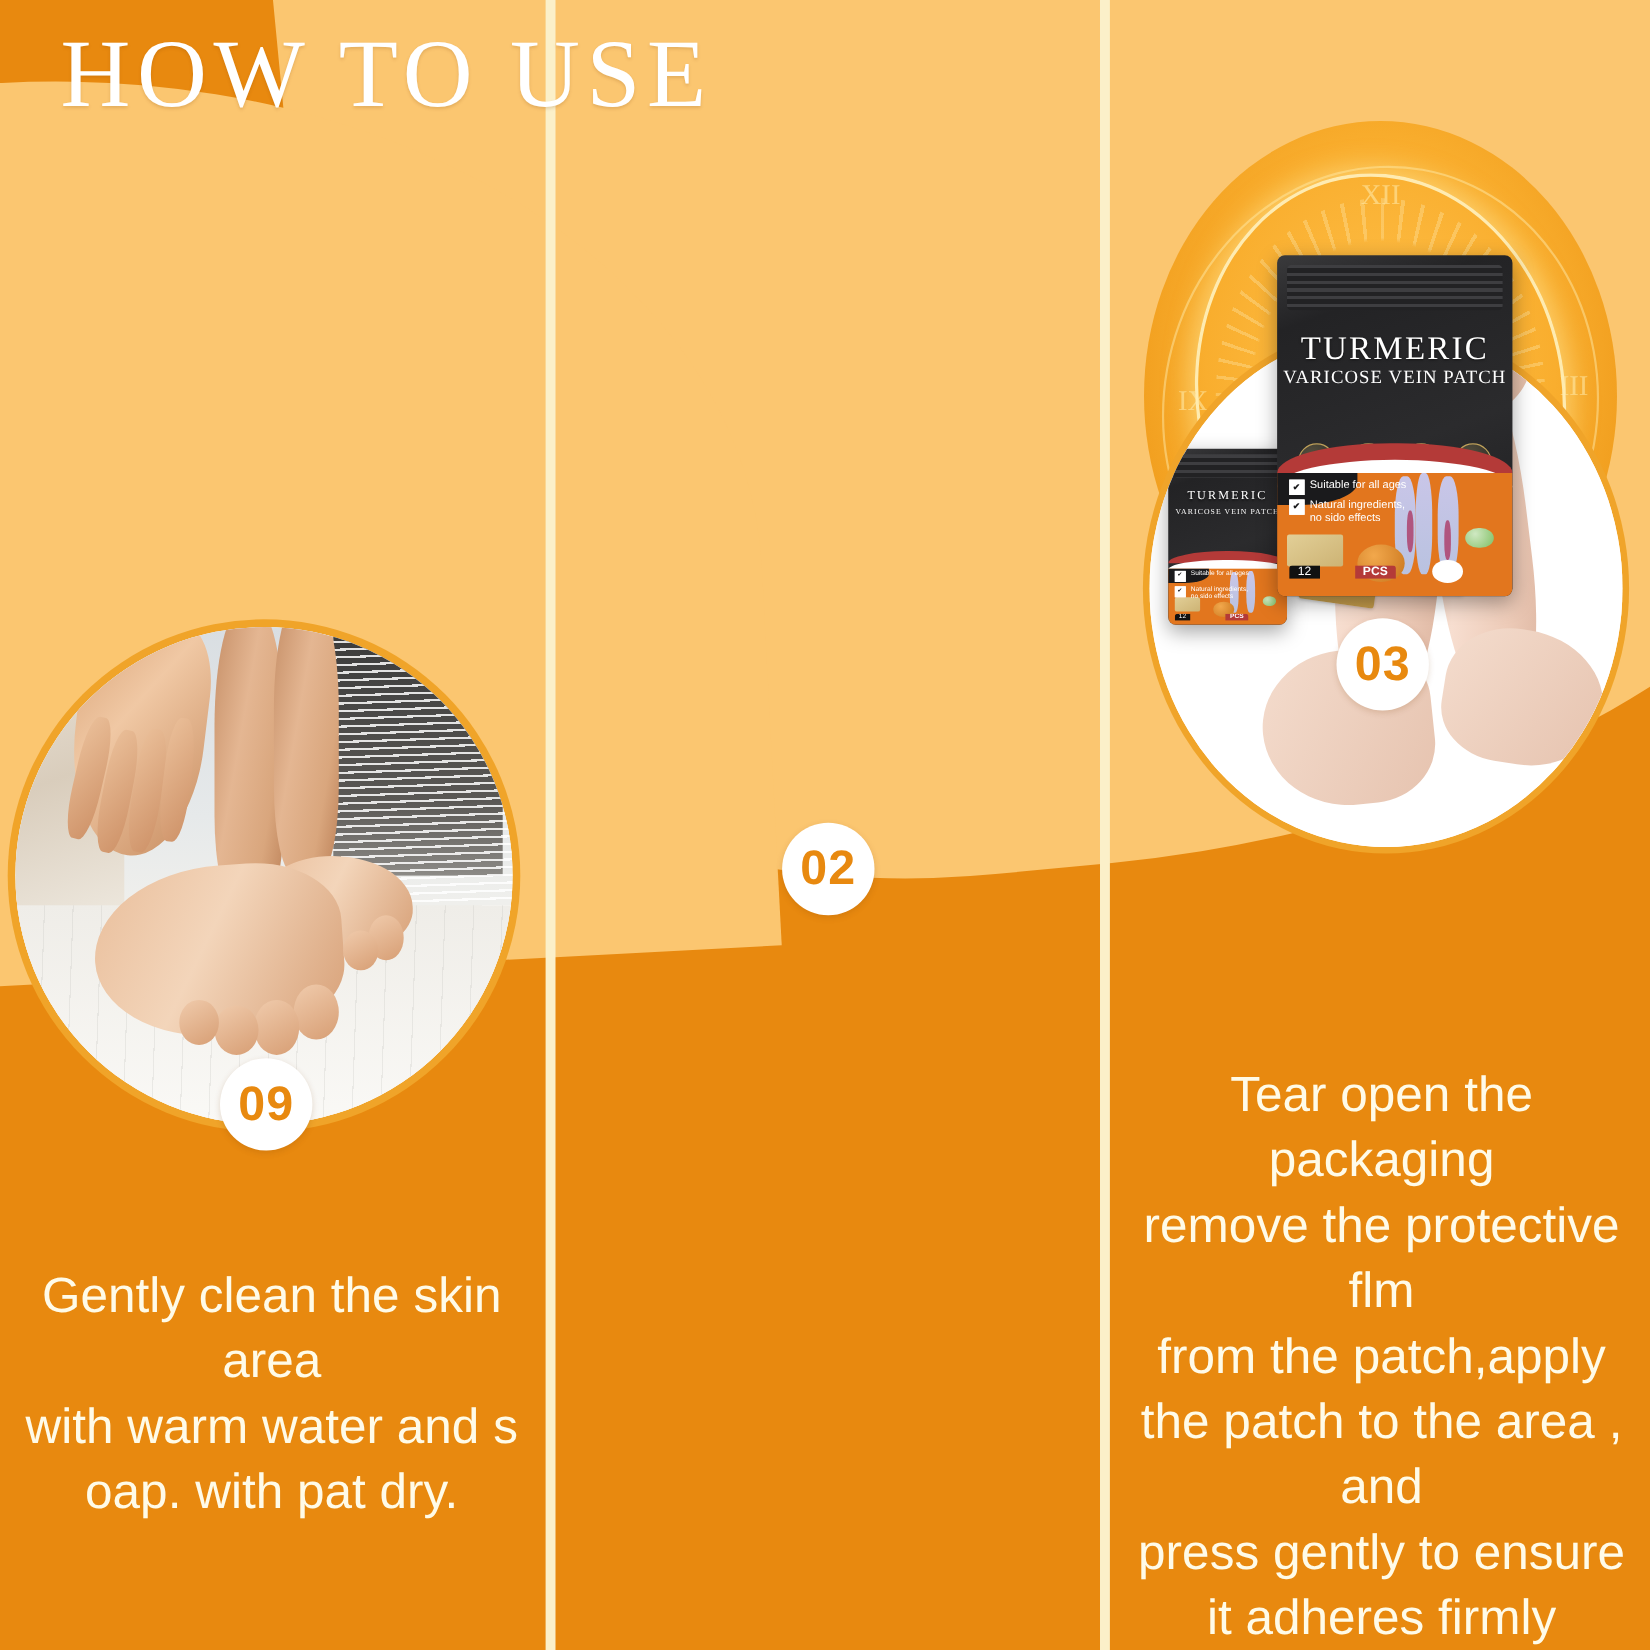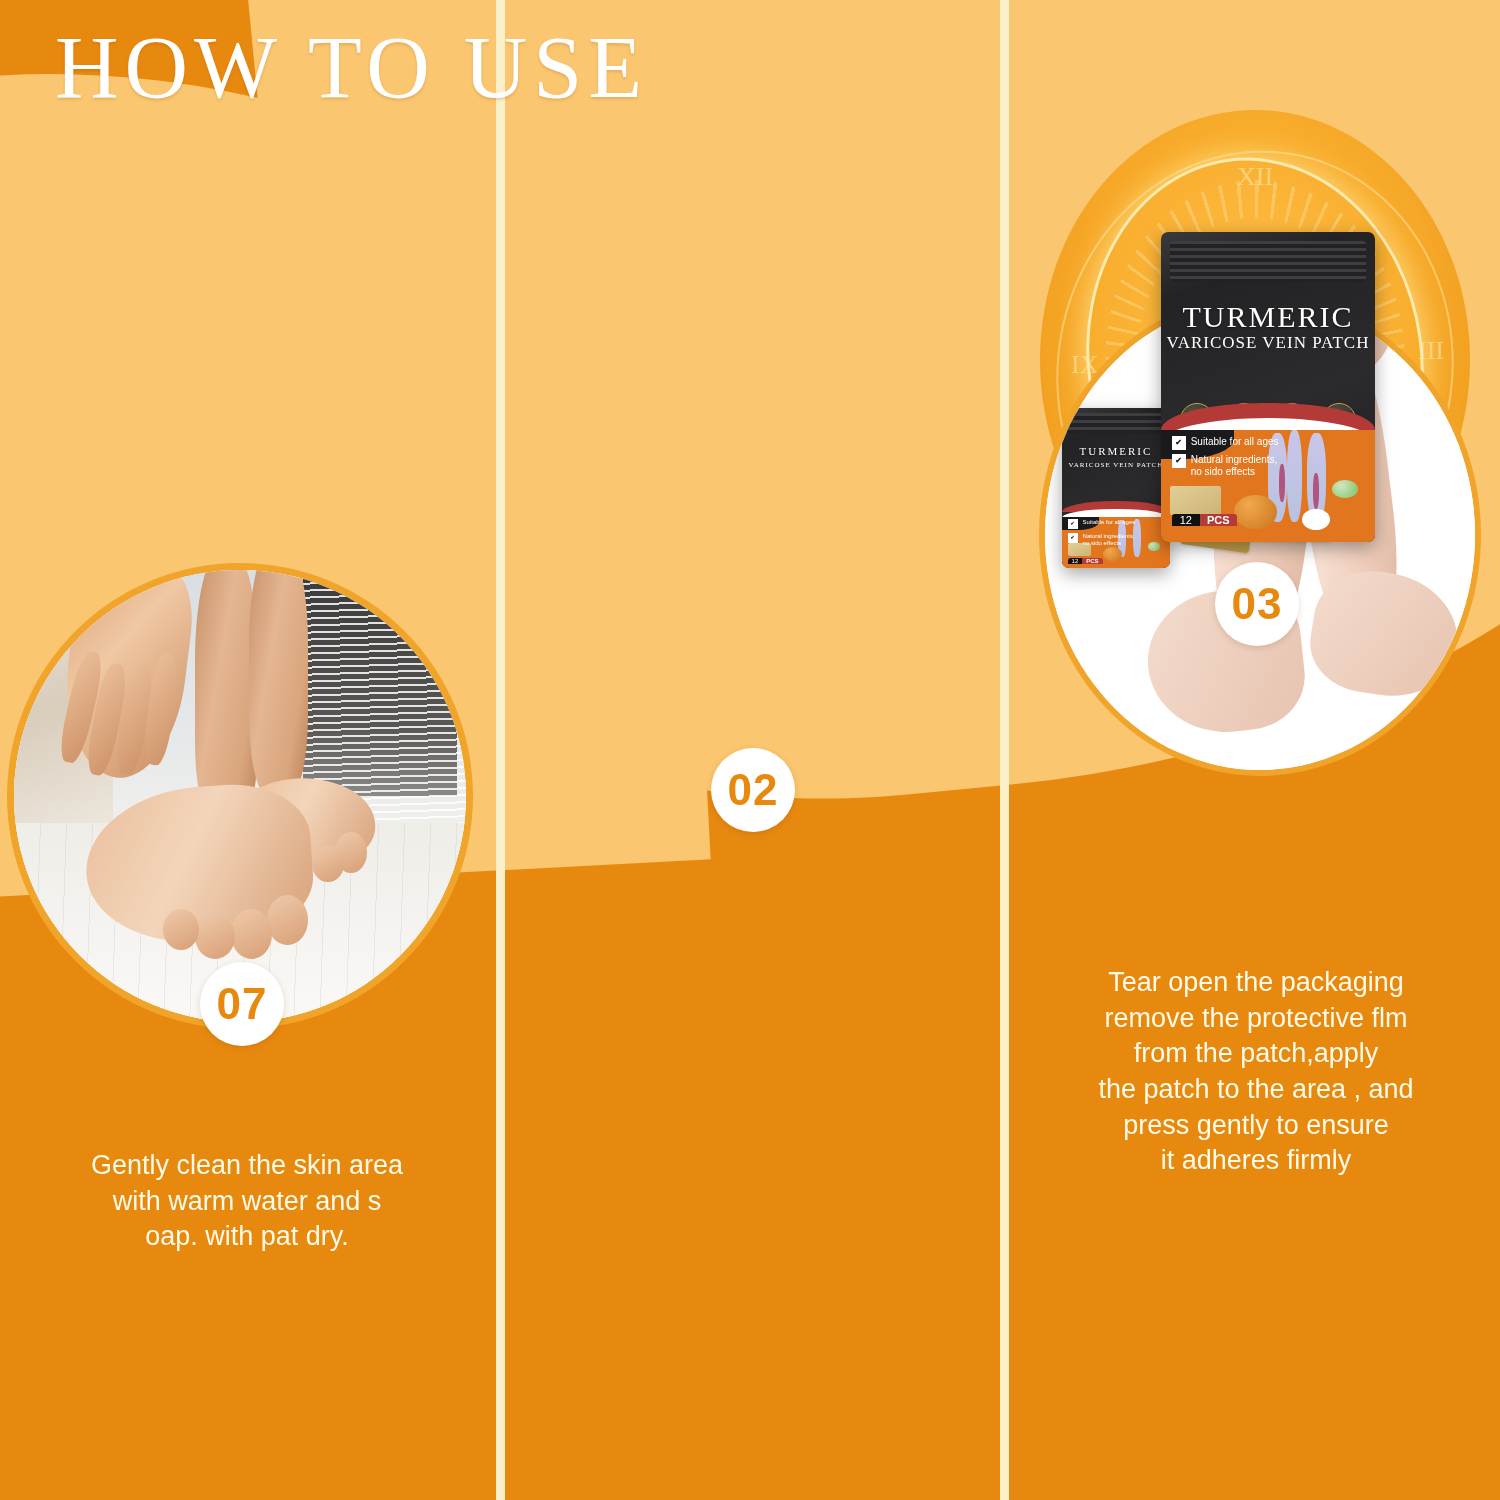--- a/index.html
+++ b/index.html
@@ -114,21 +114,21 @@
   .check-row{display:flex;align-items:flex-start;gap:5px;margin-bottom:4px;}
   .cbox{flex:none;border:2px solid #FFF;background:#FFF;color:#1A1A1C;
       display:flex;align-items:center;justify-content:center;font-weight:bold;line-height:1;}
   .vein{position:absolute;background:linear-gradient(180deg,#C9C6E8,#B9C2E0);border-radius:40%;}
   .vein-red{position:absolute;background:#B0557F;border-radius:40%;}
   .gingerball{position:absolute;border-radius:50%;background:radial-gradient(circle at 35% 30%,#F2A84C,#C9751C);}
   .greenball{position:absolute;border-radius:50%;background:radial-gradient(circle at 35% 30%,#CFE8C2,#7FBF63);}
   .whiteball{position:absolute;border-radius:50%;background:#FFFFFF;}
   .pcs{position:absolute;display:flex;align-items:flex-start;border-radius:3px;overflow:hidden;}
   .pcs .n{background:#111;color:#FFF;display:flex;align-items:center;justify-content:center;}
-  .pcs .u{background:#B43A38;color:#FFF;display:flex;align-items:center;justify-content:center;font-weight:bold;}
+  .pcs .u{background:#B43A38;color:#FFF;display:flex;align-items:center;justify-content:center;font-weight:bold;margin-left:32px;}
   .minipatch{position:absolute;background:linear-gradient(150deg,#E2CF97,#CDB374);border-radius:2px;}
 
   
   .glow-wrap{position:absolute;left:1009px;top:100px;width:491px;height:520px;overflow:hidden;}
   .glow-ell{position:absolute;left:50%;top:50%;transform:translate(-50%,-50%);
       width:430px;height:500px;border-radius:50%;
       background:radial-gradient(ellipse at 50% 45%,#FFC24D 0%,#F9AE2E 52%,#F09C1C 78%,rgba(240,156,28,0) 100%);}
   .glow-ring{position:absolute;left:50%;top:50%;transform:translate(-50%,-50%) rotate(-8deg);
       width:330px;height:400px;border-radius:50%;
       border:3px solid rgba(255,246,200,.85);box-shadow:0 0 22px 6px rgba(255,230,150,.55);}
@@ -143,21 +143,21 @@
   .roman{position:absolute;color:rgba(255,236,175,.55);font-family:"Liberation Serif",serif;font-size:26px;}
 
   
   .stepnum{position:absolute;z-index:40;width:84px;height:84px;border-radius:50%;
       background:#FFFFFF;color:#E8890F;display:flex;align-items:center;justify-content:center;
       font-size:44px;font-weight:bold;letter-spacing:1px;
       box-shadow:0 2px 6px rgba(120,60,0,.18);}
 
   
   .caption{position:absolute;z-index:40;text-align:center;color:#FFFBE8;
-      font-size:27px;line-height:1.32;font-family:"Liberation Sans",sans-serif;}
+      font-size:45px;line-height:1.32;font-family:"Liberation Sans",sans-serif;}
   .cap1{left:14px;width:466px;top:1148px;}
   .cap2{left:512px;width:478px;top:965px;}
 </style>
 </head>
 <body>
 
 <div id="poster">
 
   <div class="bg-orange"></div>
   <div class="swoosh-red"></div>
@@ -203,21 +203,21 @@
 
         <div class="hand">
           <div class="finger" style="left:4%;top:44%;transform:rotate(6deg);"></div>
           <div class="finger" style="left:27%;top:48%;transform:rotate(4deg);"></div>
           <div class="finger" style="left:50%;top:46%;transform:rotate(2deg);"></div>
           <div class="finger" style="left:72%;top:40%;transform:rotate(0deg);"></div>
         </div>
       </div>
     </div>
 
-    <div class="stepnum" style="left:200px;top:962px;">07</div>
+    <div class="stepnum" style="left:200px;top:962px;">09</div>
 
     <div class="caption cap1">
       <div>Gently clean the skin area</div>
       <div>with warm water and s</div>
       <div>oap. with pat dry.</div>
     </div>
   </div>
 
   <div class="col c2">
 

